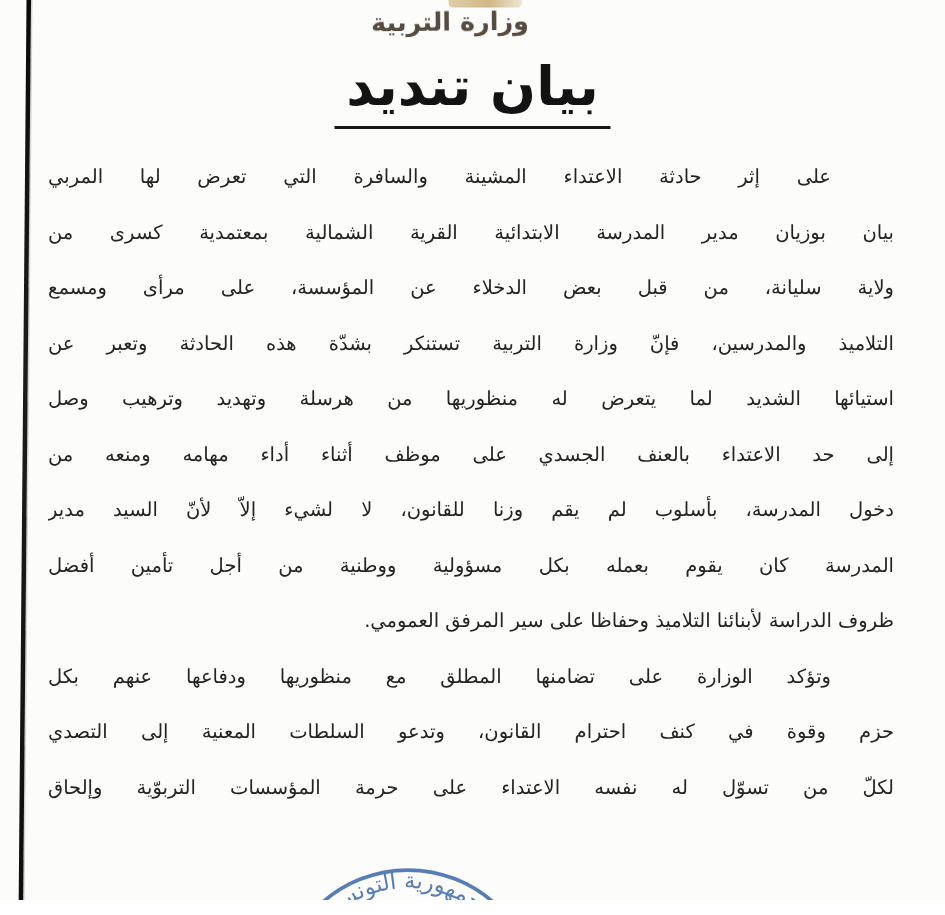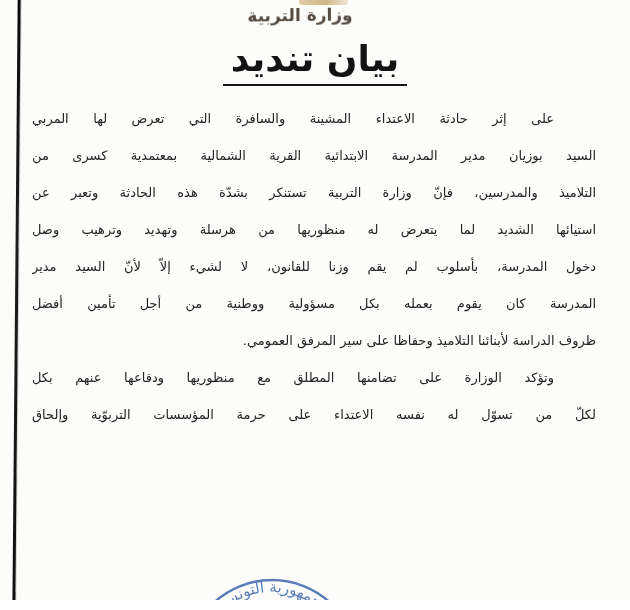--- a/index.html
+++ b/index.html
@@ -77,27 +77,30 @@
   <div class="emblem-remnant"></div>
 
   <div class="ministry-script">وزارة التربية</div>
 
   <div class="doc-title">
     <span>بيان تنديد</span>
   </div>
 
   <div class="body-text">
     <div class="line first">على إثر حادثة الاعتداء المشينة والسافرة التي تعرض لها المربي</div>
-    <div class="line">السيد بوزيان مدير المدرسة الابتدائية القرية الشمالية بمعتمدية كسرى من</div>
+    <div class="line">بيان بوزيان مدير المدرسة الابتدائية القرية الشمالية بمعتمدية كسرى من</div>
+    <div class="line">ولاية سليانة، من قبل بعض الدخلاء عن المؤسسة، على مرأى ومسمع</div>
     <div class="line">التلاميذ والمدرسين، فإنّ وزارة التربية تستنكر بشدّة هذه الحادثة وتعبر عن</div>
     <div class="line">استيائها الشديد لما يتعرض له منظوريها من هرسلة وتهديد وترهيب وصل</div>
+    <div class="line">إلى حد الاعتداء بالعنف الجسدي على موظف أثناء أداء مهامه ومنعه من</div>
     <div class="line">دخول المدرسة، بأسلوب لم يقم وزنا للقانون، لا لشيء إلاّ لأنّ السيد مدير</div>
     <div class="line">المدرسة كان يقوم بعمله بكل مسؤولية ووطنية من أجل تأمين أفضل</div>
     <div class="line last">ظروف الدراسة لأبنائنا التلاميذ وحفاظا على سير المرفق العمومي.</div>
     <div class="line first">وتؤكد الوزارة على تضامنها المطلق مع منظوريها ودفاعها عنهم بكل</div>
+    <div class="line">حزم وقوة في كنف احترام القانون، وتدعو السلطات المعنية إلى التصدي</div>
     <div class="line">لكلّ من تسوّل له نفسه الاعتداء على حرمة المؤسسات التربوّية وإلحاق</div>
   </div>
 
   <svg class="stamp" width="180" height="180" viewBox="0 0 180 180">
     <circle cx="90" cy="90" r="86" fill="none" stroke-width="2.5" stroke="#4a72b2"></circle>
     <circle cx="90" cy="90" r="64" fill="none" stroke-width="1.4" opacity="0.75" stroke="#4a72b2"></circle>
     <path id="stamp-arc" d="M 16 90 A 74 74 0 0 1 164 90" fill="none"></path>
     <text font-size="15" direction="rtl" fill="#4a72b2">
       <textPath href="#stamp-arc" startOffset="50%" text-anchor="middle">الجمهورية التونسية</textPath>
     </text>

